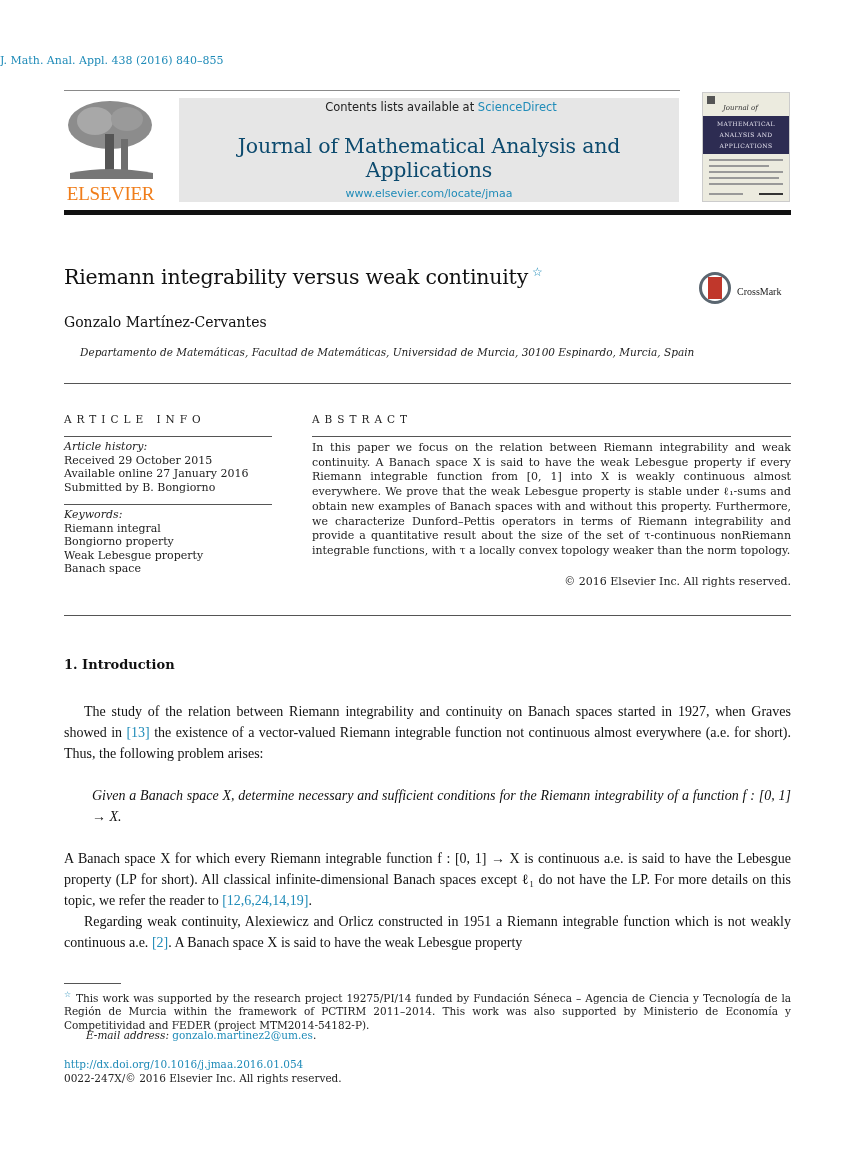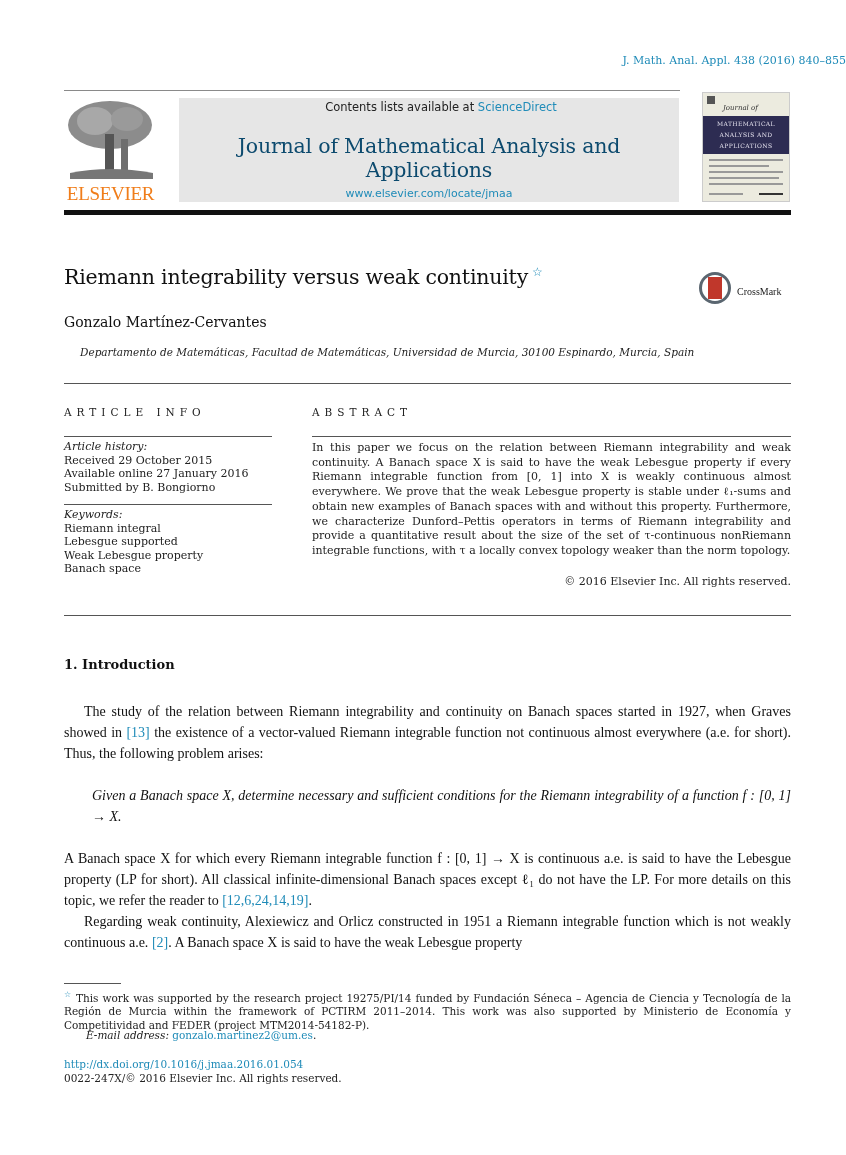--- a/index.html
+++ b/index.html
@@ -3,21 +3,21 @@
 <meta charset="utf-8">
 <style>
   html, body { margin: 0; padding: 0; background: #ffffff; }
   body { width: 846px; height: 1155px; position: relative; overflow: hidden;
          font-family: "DejaVu Serif", "Liberation Serif", serif; color: #1a1a1a; }
   .abs { position: absolute; }
   .link { color: #1f8bb8; }
   .serif { font-family: "Liberation Serif", "DejaVu Serif", serif; }
   .sans { font-family: "DejaVu Sans", "Liberation Sans", sans-serif; }
 
-  #citation { top: 54px; left: 0; width: 846px; text-align: right; font-size: 11px; color: #1f8bb8; }
+  #citation { top: 54px; left: 0; width: 846px; text-align: left; font-size: 11px; color: #1f8bb8; }
 
   #header-topline { top: 90px; left: 64px; width: 616px; height: 1px; background: #8a8a8a; }
   #header-thickline { top: 210px; left: 64px; width: 727px; height: 5px; background: #111; }
 
   #elsevier-logo { top: 97px; left: 63px; width: 95px; height: 108px; }
   #elsevier-tree { position: absolute; top: 2px; left: 2px; width: 90px; height: 80px; }
   #elsevier-wordmark { position: absolute; bottom: 0; left: 0; width: 95px; text-align: center;
                        color: #f07d1a; font-family: "Liberation Serif", serif; font-size: 19px; letter-spacing: -0.3px; }
 
   #masthead { top: 98px; left: 179px; width: 500px; height: 104px; background: #e6e6e6; }
@@ -39,21 +39,21 @@
   #crossmark { top: 272px; left: 699px; width: 92px; height: 34px; }
   #crossmark-circle { position: absolute; left: 0; top: 0; width: 32px; height: 32px; border-radius: 50%;
                       border: 3px solid #5a6670; box-sizing: border-box; background: #fff; }
   #crossmark-ribbon { position: absolute; left: 9px; top: 5px; width: 14px; height: 22px; background: #c0372b; }
   #crossmark-label { position: absolute; left: 38px; top: 14px; font-size: 10px; font-family: "Liberation Serif", serif; color: #222; }
 
   #author { top: 314px; left: 64px; font-size: 14px; color: #111; }
   #affiliation { top: 345px; left: 64px; width: 620px; font-size: 10.5px; font-style: italic; line-height: 14px; color: #222; margin-left: 16px; }
   #rule-1 { top: 383px; left: 64px; width: 727px; height: 1px; background: #555; }
 
-  .spaced-head { font-size: 10.5px; letter-spacing: 5px; color: #222; }
+  .spaced-head { font-size: 10.5px; letter-spacing: 5px; color: #222; margin-top: 7px; }
   #info-head { top: 406px; left: 64px; }
   #abstract-head { top: 406px; left: 312px; }
   #info-rule-1 { top: 436px; left: 64px; width: 208px; height: 1px; background: #555; }
   #info-rule-2 { top: 504px; left: 64px; width: 208px; height: 1px; background: #555; }
   #abstract-rule { top: 436px; left: 312px; width: 479px; height: 1px; background: #555; }
 
   #history { top: 440px; left: 64px; font-size: 11px; line-height: 13.5px; color: #222; }
   #keywords { top: 508px; left: 64px; font-size: 11px; line-height: 13.5px; color: #222; }
   .it { font-style: italic; }
 
@@ -149,21 +149,21 @@
   <div>Received 29 October 2015</div>
   <div>Available online 27 January 2016</div>
   <div>Submitted by B. Bongiorno</div>
 </div>
 
 <div id="info-rule-2" class="abs"></div>
 
 <div id="keywords" class="abs">
   <div class="it">Keywords:</div>
   <div>Riemann integral</div>
-  <div>Lebesgue supported</div>
+  <div>Bongiorno property</div>
   <div>Weak Lebesgue property</div>
   <div>Banach space</div>
 </div>
 
 <div id="abstract-text" class="abs">In this paper we focus on the relation between Riemann integrability and weak continuity. A Banach space X is said to have the weak Lebesgue property if every Riemann integrable function from [0, 1] into X is weakly continuous almost everywhere. We prove that the weak Lebesgue property is stable under ℓ₁-sums and obtain new examples of Banach spaces with and without this property. Furthermore, we characterize Dunford–Pettis operators in terms of Riemann integrability and provide a quantitative result about the size of the set of τ-continuous nonRiemann integrable functions, with τ a locally convex topology weaker than the norm topology.</div>
 <div id="abstract-copyright" class="abs">© 2016 Elsevier Inc. All rights reserved.</div>
 
 <div id="rule-2" class="abs"></div>
 
 <div id="section-heading" class="abs">1. Introduction</div>

